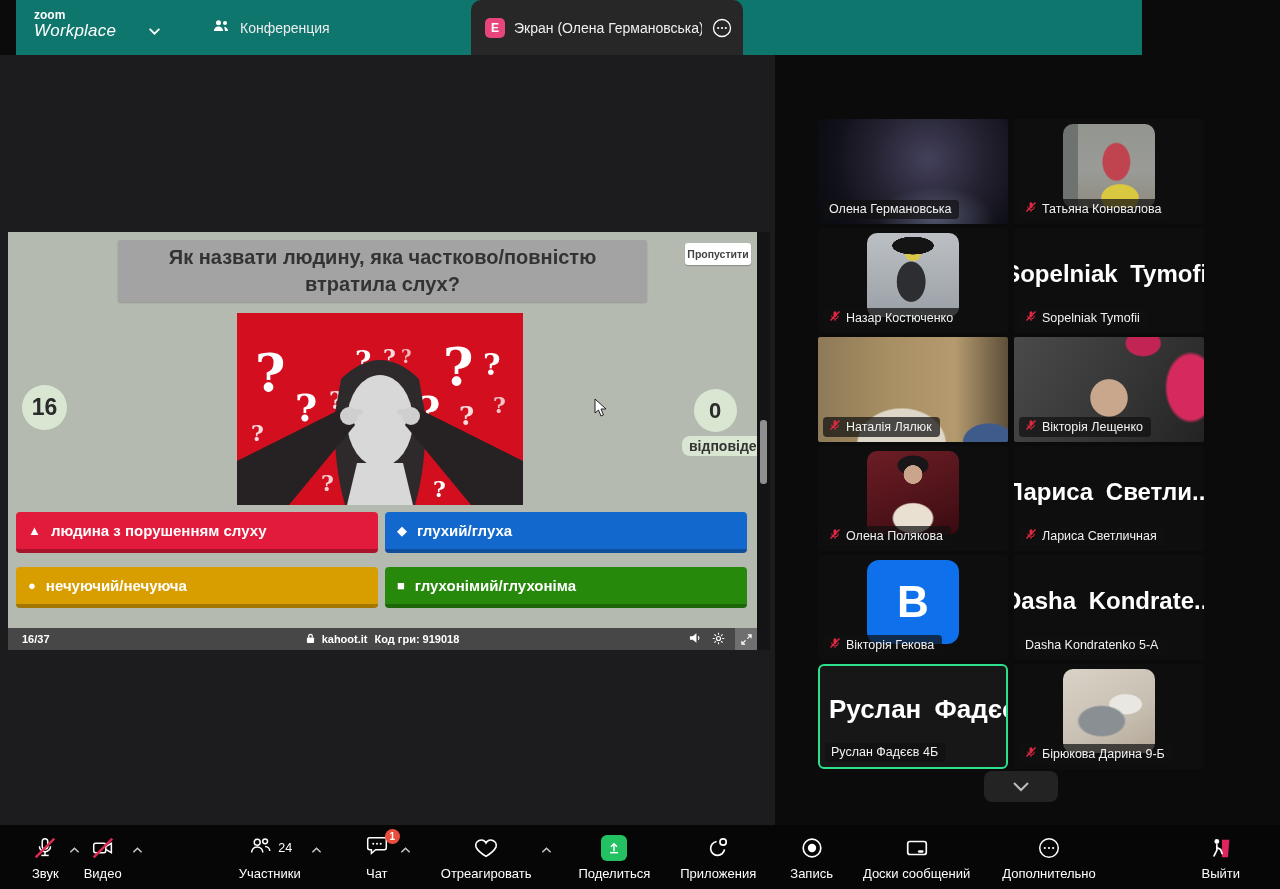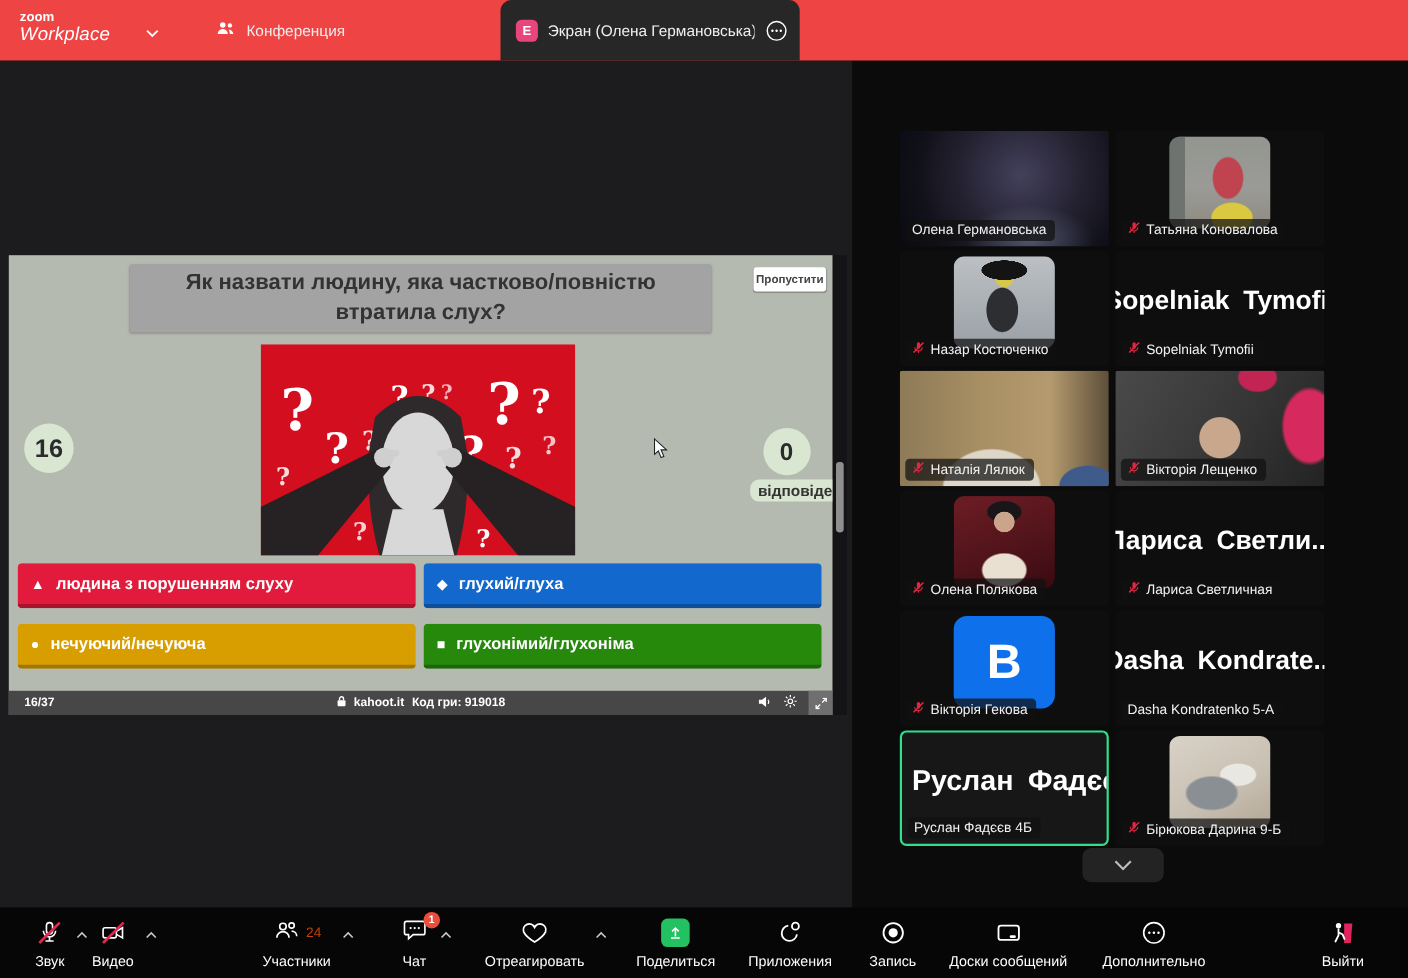--- a/index.html
+++ b/index.html
@@ -5,21 +5,21 @@
   * { box-sizing: border-box; margin: 0; padding: 0; }
   html,body { width:1280px; height:889px; }
   body {
     position: relative; overflow: hidden;
     background: #0b0b0b;
     font-family: "Liberation Sans", "DejaVu Sans", sans-serif;
     -webkit-font-smoothing: antialiased;
   }
 
   
-  .topbar { position:absolute; left:0; top:0; width:1280px; height:55px; background:#ef4444; z-index:5; }
+  .topbar { position:absolute; left:16px; top:0; width:1126px; height:55px; background:#0f766e; z-index:5; }
   .logo { position:absolute; left:18px; top:9px; color:#fff; line-height:1.05; }
   .logo .l1 { font-size:12px; font-weight:700; }
   .logo .l2 { font-size:17px; font-weight:500; letter-spacing:.2px;font-style:italic; }
   .logo-chev { position:absolute; left:132px; top:22px; }
   .conf-tab { position:absolute; left:185px; top:0; height:55px; display:flex; align-items:center; gap:9px; color:#ededed; font-size:14px; padding:0 10px; }
   .screen-tab { position:absolute; left:455px; top:0; width:272px; height:55px; background:#272727; border-radius:10px 10px 0 0; display:flex; align-items:center; gap:9px; padding:0 10px 0 14px; color:#f0f0f0; font-size:14px; }
   .tab-badge { width:20px; height:20px; border-radius:5px; background:#e9457d; color:#fff; font-size:12px; font-weight:700; display:flex; align-items:center; justify-content:center; flex:0 0 auto; }
   .screen-tab .tab-label { white-space:nowrap; overflow:hidden; }
   .tab-more { margin-left:auto; flex:0 0 auto; display:flex; }
 
@@ -76,21 +76,21 @@
   .dark-tile { background:#0e0e0e; }
 
   .collapse-btn { position:absolute; left:984px; top:771px; width:74px; height:31px; background:#232323; border:none; border-radius:8px; display:flex; align-items:center; justify-content:center; z-index:3; }
 
   
   .toolbar { position:absolute; left:0; top:825px; width:1280px; height:64px; background:#060606; display:flex; align-items:center; padding:0 14px; z-index:5; }
   .tb-group { display:flex; align-items:flex-start; }
   .tb-item { display:flex; flex-direction:column; align-items:center; gap:4px; color:#fff; font-size:13px; background:none; border:none; font-family:inherit; padding:0 2px; }
   .ico-row { height:28px; display:flex; align-items:center; gap:5px; position:relative; }
   .tb-chev { margin-top:10px; margin-left:6px; background:none; border:none; display:flex; padding:2px; }
-  .tb-count { color:#c2410c; font-size:12.5px; }
+  .tb-count { color:#ffffff; font-size:12.5px; }
   .badge { position:absolute; top:-5px; right:-10px; min-width:15px; height:15px; border-radius:8px; background:#eb4d3d; color:#fff; font-size:10px; font-weight:700; display:flex; align-items:center; justify-content:center; padding:0 4px; }
   .share-ico { width:26px; height:26px; border-radius:6px; background:#23c161; display:flex; align-items:center; justify-content:center; }
   .ml-sound{margin-left:16px;} .ml-video{} .ml-part{margin-left:92px;} .ml-chat{margin-left:38px;} .ml-react{margin-left:26px;} .ml-share{margin-left:22px;} .ml-apps{margin-left:26px;} .ml-rec{margin-left:30px;} .ml-board{margin-left:26px;} .ml-more{margin-left:28px;} .ml-leave{margin-left:auto; margin-right:24px;}
 </style>
 </head>
 <body>
 
 <div class="topbar">
   <div class="logo">
     <div class="l1">zoom</div>

